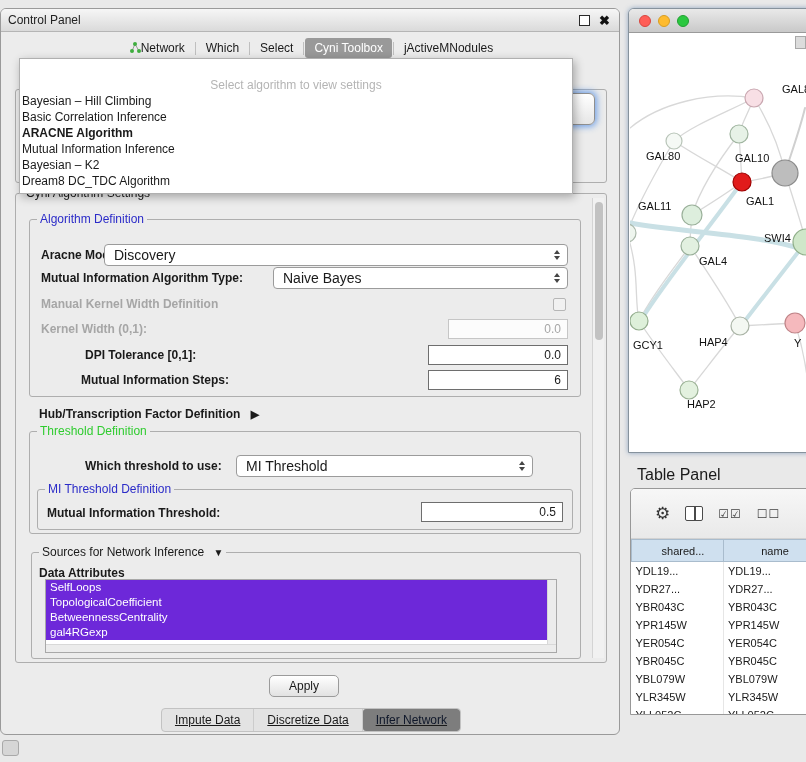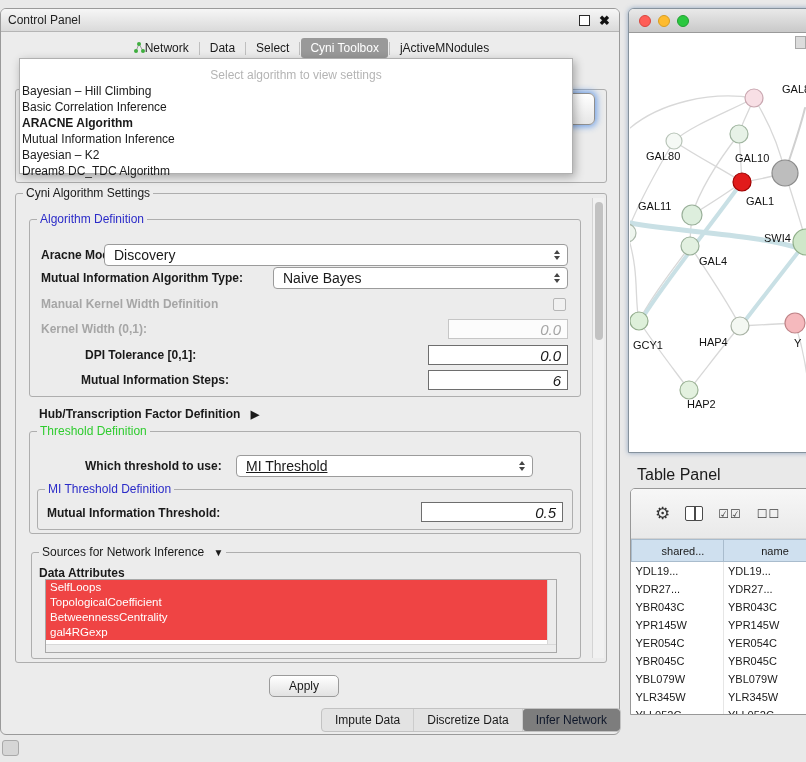--- a/index.html
+++ b/index.html
@@ -34,49 +34,49 @@
   .lbl { position:absolute; font-size:12px; font-weight:bold; white-space:nowrap; line-height:16px; }
   .lbl.disabled { color:#a6a6a6; }
   .plain { font-weight:normal; }
 
   .combo { position:absolute; background:#fff; border:1px solid #9b9b9b; border-radius:4px;
         font-size:14px; display:flex; align-items:center; padding-left:9px; box-sizing:border-box; height:22px; }
   .combo .arrows { margin-left:auto; margin-right:7px; display:flex; flex-direction:column; gap:2px; }
   .tri-up { width:0; height:0; border-left:3.5px solid transparent; border-right:3.5px solid transparent; border-bottom:4px solid #454545; }
   .tri-down { width:0; height:0; border-left:3.5px solid transparent; border-right:3.5px solid transparent; border-top:4px solid #454545; }
 
-  .field { position:absolute; background:#fff; border:1px solid #6e6e6e; font-size:15px;
-        display:flex; align-items:center; justify-content:flex-end; padding-right:6px; box-sizing:border-box; height:20px;font-style:italic; }
+  .field { position:absolute; background:#fff; border:1px solid #6e6e6e; font-size:12px;
+        display:flex; align-items:center; justify-content:flex-end; padding-right:6px; box-sizing:border-box; height:20px; }
   .field.disabled { border-color:#c6c6c6; color:#a6a6a6; background:#fcfcfc; }
   .checkbox { position:absolute; width:13px; height:13px; border:1px solid #b6b6b6; background:#f1f1f1; border-radius:2px; box-sizing:border-box; }
 
-  #algo-dd { position:absolute; left:18px; top:49px; width:554px; height:116px; background:#fff;
-        border:1px solid #b0b0b0; box-shadow:2px 3px 9px rgba(0,0,0,0.3); font-size:12px; z-index:5; padding-top:8px; box-sizing:border-box; }
+  #algo-dd { position:absolute; left:18px; top:49px; width:554px; height:136px; background:#fff;
+        border:1px solid #b0b0b0; box-shadow:2px 3px 9px rgba(0,0,0,0.3); font-size:12px; z-index:5; padding-top:18px; box-sizing:border-box; }
   .dd-placeholder { color:#b4b4b4; text-align:center; height:16px; line-height:16px; }
   .dd-option { height:16px; line-height:16px; padding-left:2px; white-space:nowrap; }
   .dd-option.selected { font-weight:bold; }
 
   #focus-btn { position:absolute; left:556px; top:84px; width:36px; height:30px; border:1px solid #8f8f8f;
         border-radius:6px; background:linear-gradient(#ffffff,#e6e6e6);
         box-shadow:0 0 6px 2px rgba(96,150,230,0.85); z-index:1; }
 
   .vscroll { position:absolute; right:2px; top:4px; bottom:4px; width:11px; background:#f1f1f1; border-left:1px solid #d4d4d4; }
   .vthumb { position:absolute; left:2px; top:4px; width:8px; height:138px; background:#c2c2c2; border-radius:4px; }
 
   #attr-list { position:absolute; left:44px; top:570px; width:512px; height:74px; background:#fff;
         border:1px solid #a8a8a8; box-sizing:border-box; overflow:hidden; }
-  .attr-item { height:15px; line-height:15px; font-size:11.5px; color:#fff; background:#ef4444; padding-left:4px; width:calc(100% - 9px); box-sizing:border-box; white-space:nowrap; }
+  .attr-item { height:15px; line-height:15px; font-size:11.5px; color:#fff; background:#6d28d9; padding-left:4px; width:calc(100% - 9px); box-sizing:border-box; white-space:nowrap; }
   .list-vscroll { position:absolute; right:0; top:0; bottom:7px; width:8px; background:#ececec; border-left:1px solid #d8d8d8; }
   .list-hscroll { position:absolute; left:0; right:0; bottom:0; height:7px; background:#ececec; border-top:1px solid #d8d8d8; }
 
   .apply-btn { position:absolute; left:268px; top:666px; width:70px; height:22px; border:1px solid #9b9b9b;
         border-radius:5px; background:linear-gradient(#ffffff,#e2e2e2); font-size:12px;
         display:flex; align-items:center; justify-content:center; box-sizing:border-box; }
 
-  #bottom-tabs { position:absolute; left:0; top:699px; width:620px; display:flex; justify-content:flex-end; }
+  #bottom-tabs { position:absolute; left:0; top:699px; width:620px; display:flex; justify-content:center;text-decoration:underline; }
   .bt-wrap { display:flex; background:#e3e3e3; border:1px solid #c2c2c2; border-radius:4px; overflow:hidden; }
   .b-tab { padding:4px 13px; font-size:12px; border-right:1px solid #cccccc; white-space:nowrap; }
   .b-tab:last-child { border-right:none; }
   .b-tab.selected { background:#7d7d7d; color:#0f172a; border-radius:3px; }
 
   #grip { position:absolute; left:2px; top:740px; width:15px; height:14px; background:#d6d6d6; border:1px solid #a9a9a9; border-radius:3px; }
 
   
   #net-win { position:absolute; left:628px; top:8px; width:185px; height:445px; background:#fff;
         border:1px solid #86929d; border-radius:6px 6px 0 0; box-shadow:0 0 5px rgba(70,110,160,0.55); box-sizing:border-box; }
@@ -125,21 +125,21 @@
           <line x1="3" y1="9" x2="6" y2="2" stroke="#9a9a9a" stroke-width="1"></line>
           <line x1="6" y1="2" x2="10" y2="9" stroke="#9a9a9a" stroke-width="1"></line>
           <circle cx="3" cy="9" r="2" fill="#3fae3f"></circle>
             <circle cx="6" cy="2" r="2" fill="#3fae3f"></circle>
             <circle cx="10" cy="9" r="2" fill="#3fae3f"></circle>
         </svg>
         <span>Network</span>
       </span>
       <span class="tab-sep"></span>
       <span class="cp-tab">
-          <span>Data</span>
+          <span>Which</span>
         </span>
       <span class="tab-sep"></span>
       <span class="cp-tab">
           <span>Select</span>
         </span>
       <span class="tab-sep"></span>
       <span class="cp-tab selected">
           <span>Cyni Toolbox</span>
         </span>
       <span class="tab-sep"></span>
@@ -209,21 +209,21 @@
 
     <span class="lbl" style="left:38px; top:397px;">
       <span>Hub/Transcription Factor Definition</span>
       <span style="margin-left:7px; font-size:11px;">▶</span>
     </span>
 
     <div class="group" style="left:28px; top:422px; width:552px; height:103px;"></div>
     <span class="group-title t-green" style="left:36px; top:415px;">Threshold Definition</span>
 
     <span class="lbl" style="left:84px; top:449px;">Which threshold to use:</span>
-    <div class="combo" style="left:235px; top:446px; width:297px;text-decoration:underline;">
+    <div class="combo" style="left:235px; top:446px; width:297px;">
       <span>MI Threshold</span>
       <span class="arrows">
           <span class="tri-up"></span>
           <span class="tri-down"></span>
         </span>
     </div>
 
     <div class="group" style="left:36px; top:480px; width:536px; height:41px;"></div>
     <span class="group-title t-blue" style="left:44px; top:473px;">MI Threshold Definition</span>
     <span class="lbl" style="left:46px; top:496px;">Mutual Information Threshold:</span>

